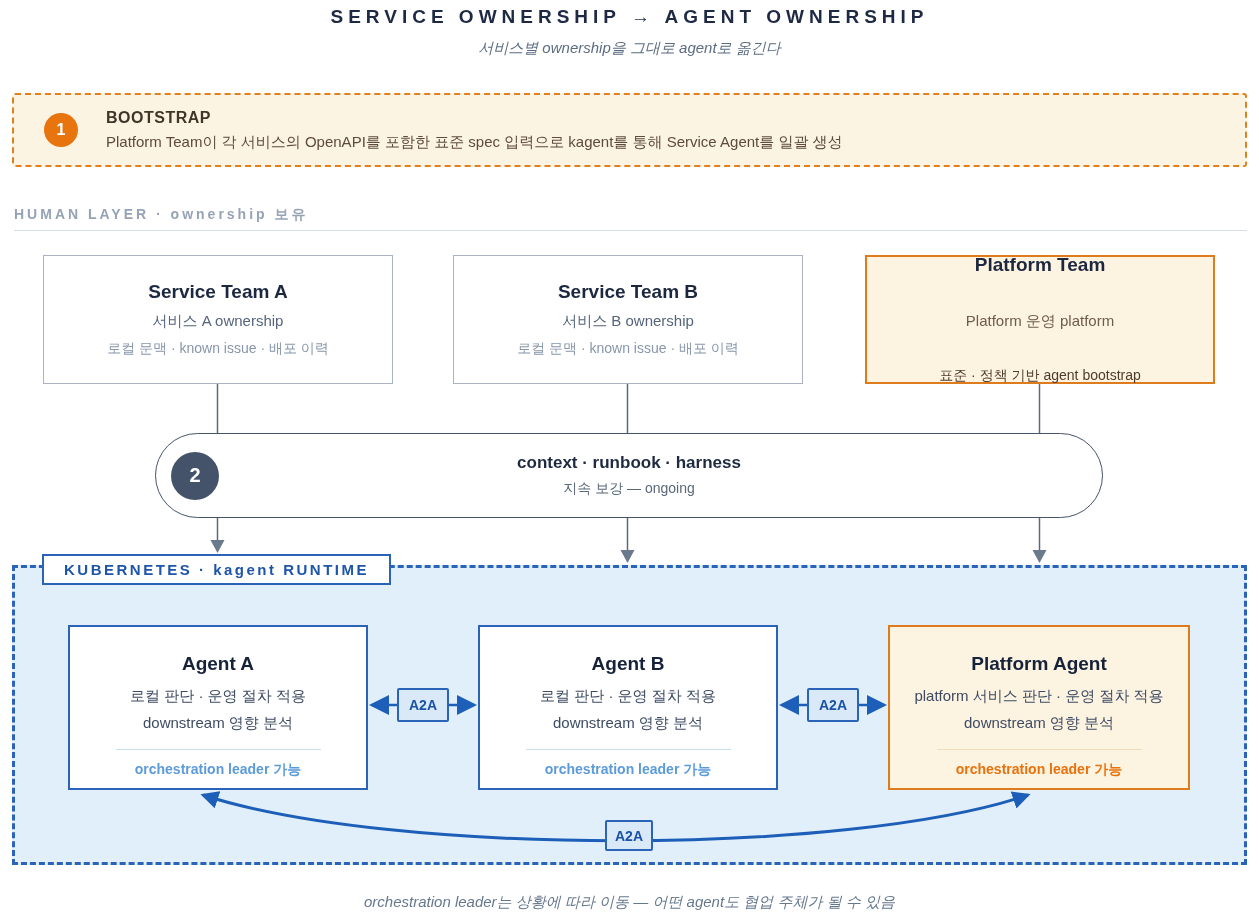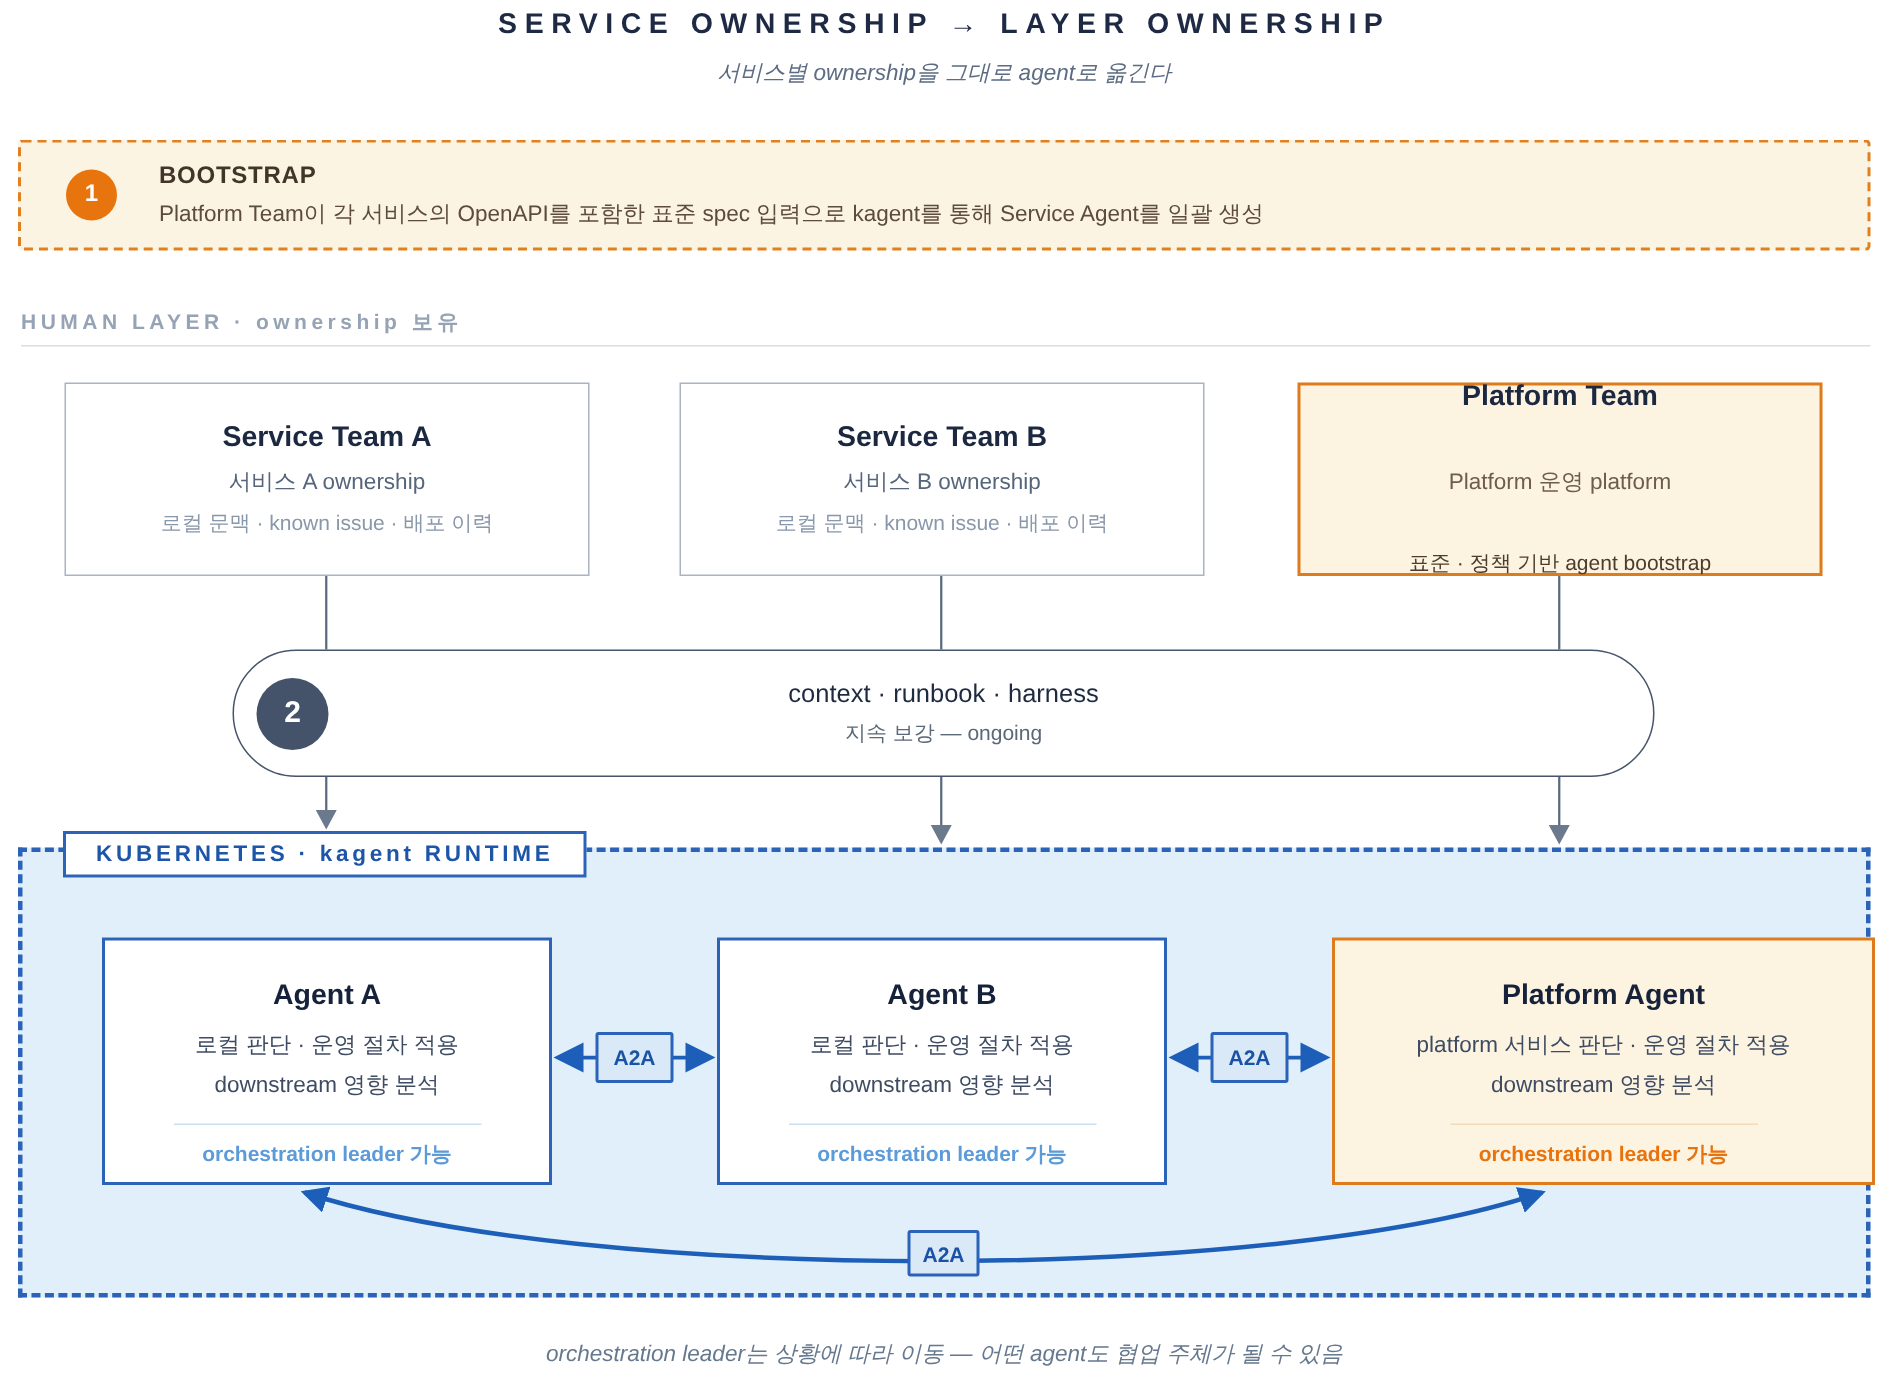--- a/index.html
+++ b/index.html
@@ -41,34 +41,34 @@
 
   
   .pill { position:absolute; left:155px; top:433px; width:948px; height:85px;
     border:1.5px solid #46556B; border-radius:43px; background:#ffffff; z-index:2;
     display:flex; align-items:center; }
   .step-circle-2 { width:48px; height:48px; border-radius:50%; background:#44536A;
     color:#ffffff; font-weight:800; font-size:20px; display:flex; align-items:center;
     justify-content:center; margin-left:15px; flex:0 0 auto; }
   .pill-center { position:absolute; left:0; top:0; width:100%; height:100%;
     display:flex; flex-direction:column; align-items:center; justify-content:center; gap:7px; }
-  .pill-title { font-size:17px; font-weight:400; color:#1E2A40; }
+  .pill-title { font-size:17px; font-weight:700; color:#1E2A40; }
   .pill-sub { font-size:14px; color:#5A6878; }
 
   
   .k8s-box { position:absolute; left:12px; top:565px; width:1235px; height:300px;
     border:3px dashed #2A63B8; background:#E1EFFA; z-index:0; }
   .k8s-label { position:absolute; left:42px; top:554px; height:31px; padding:0 20px;
     background:#ffffff; border:2px solid #2A63B8; display:flex; align-items:center;
     font-size:15px; font-weight:800; letter-spacing:2.5px; color:#1D55A8; z-index:3; }
 
   .agent-box { position:absolute; top:625px; width:300px; height:165px; background:#ffffff;
     border:2px solid #2A63B8; display:flex; flex-direction:column; align-items:center;
     padding-top:26px; z-index:2; }
-  .agent-box.platform { border:2px solid #DE7C1D; background:#FDF3E1; width:362px; }
+  .agent-box.platform { border:2px solid #DE7C1D; background:#FDF3E1; width:302px; }
   .agent-title { font-size:19px; font-weight:800; color:#16223A; margin-bottom:12px; }
   .agent-line { font-size:15px; color:#3E4C63; margin-bottom:8px; }
   .agent-divider { width:205px; height:1px; background:#C9DFF2; margin-top:8px; margin-bottom:11px; }
   .agent-box.platform .agent-divider { background:#F0DCBA; }
   .agent-footer { font-size:14px; font-weight:700; color:#5C9BD9; }
   .agent-box.platform .agent-footer { color:#E8720C; }
 
   .a2a-badge { position:absolute; background:#D9E9F8; border:2px solid #2A63B8;
     border-radius:2px; color:#1A52A6; font-weight:800; font-size:14px;
     display:flex; align-items:center; justify-content:center; z-index:3; }
@@ -105,21 +105,21 @@
     <line x1="372" y1="705" x2="474" y2="705" stroke="#1D5FB8" stroke-width="2.5"></line>
     <polygon points="369,705 389,695 389,715" fill="#1D5FB8"></polygon>
     <polygon points="477,705 457,695 457,715" fill="#1D5FB8"></polygon>
     <line x1="782" y1="705" x2="884" y2="705" stroke="#1D5FB8" stroke-width="2.5"></line>
     <polygon points="779,705 799,695 799,715" fill="#1D5FB8"></polygon>
     <polygon points="887,705 867,695 867,715" fill="#1D5FB8"></polygon>
 
     <path d="M 203 795 C 390 856, 850 856, 1028 795" fill="none" stroke="#1D5FB8" stroke-width="3" marker-start="url(#arrowBlue)" marker-end="url(#arrowBlue)"></path>
   </svg>
 
-  <div class="main-title">SERVICE OWNERSHIP → LAYER OWNERSHIP</div>
+  <div class="main-title">SERVICE OWNERSHIP → AGENT OWNERSHIP</div>
   <div class="main-subtitle">서비스별 ownership을 그대로 agent로 옮긴다</div>
 
   <div class="bootstrap-box">
     <div class="step-circle-1">1</div>
     <div class="bootstrap-text">
       <div class="bootstrap-title">BOOTSTRAP</div>
       <div class="bootstrap-desc">Platform Team이 각 서비스의 OpenAPI를 포함한 표준 spec 입력으로 kagent를 통해 Service Agent를 일괄 생성</div>
     </div>
   </div>
 

